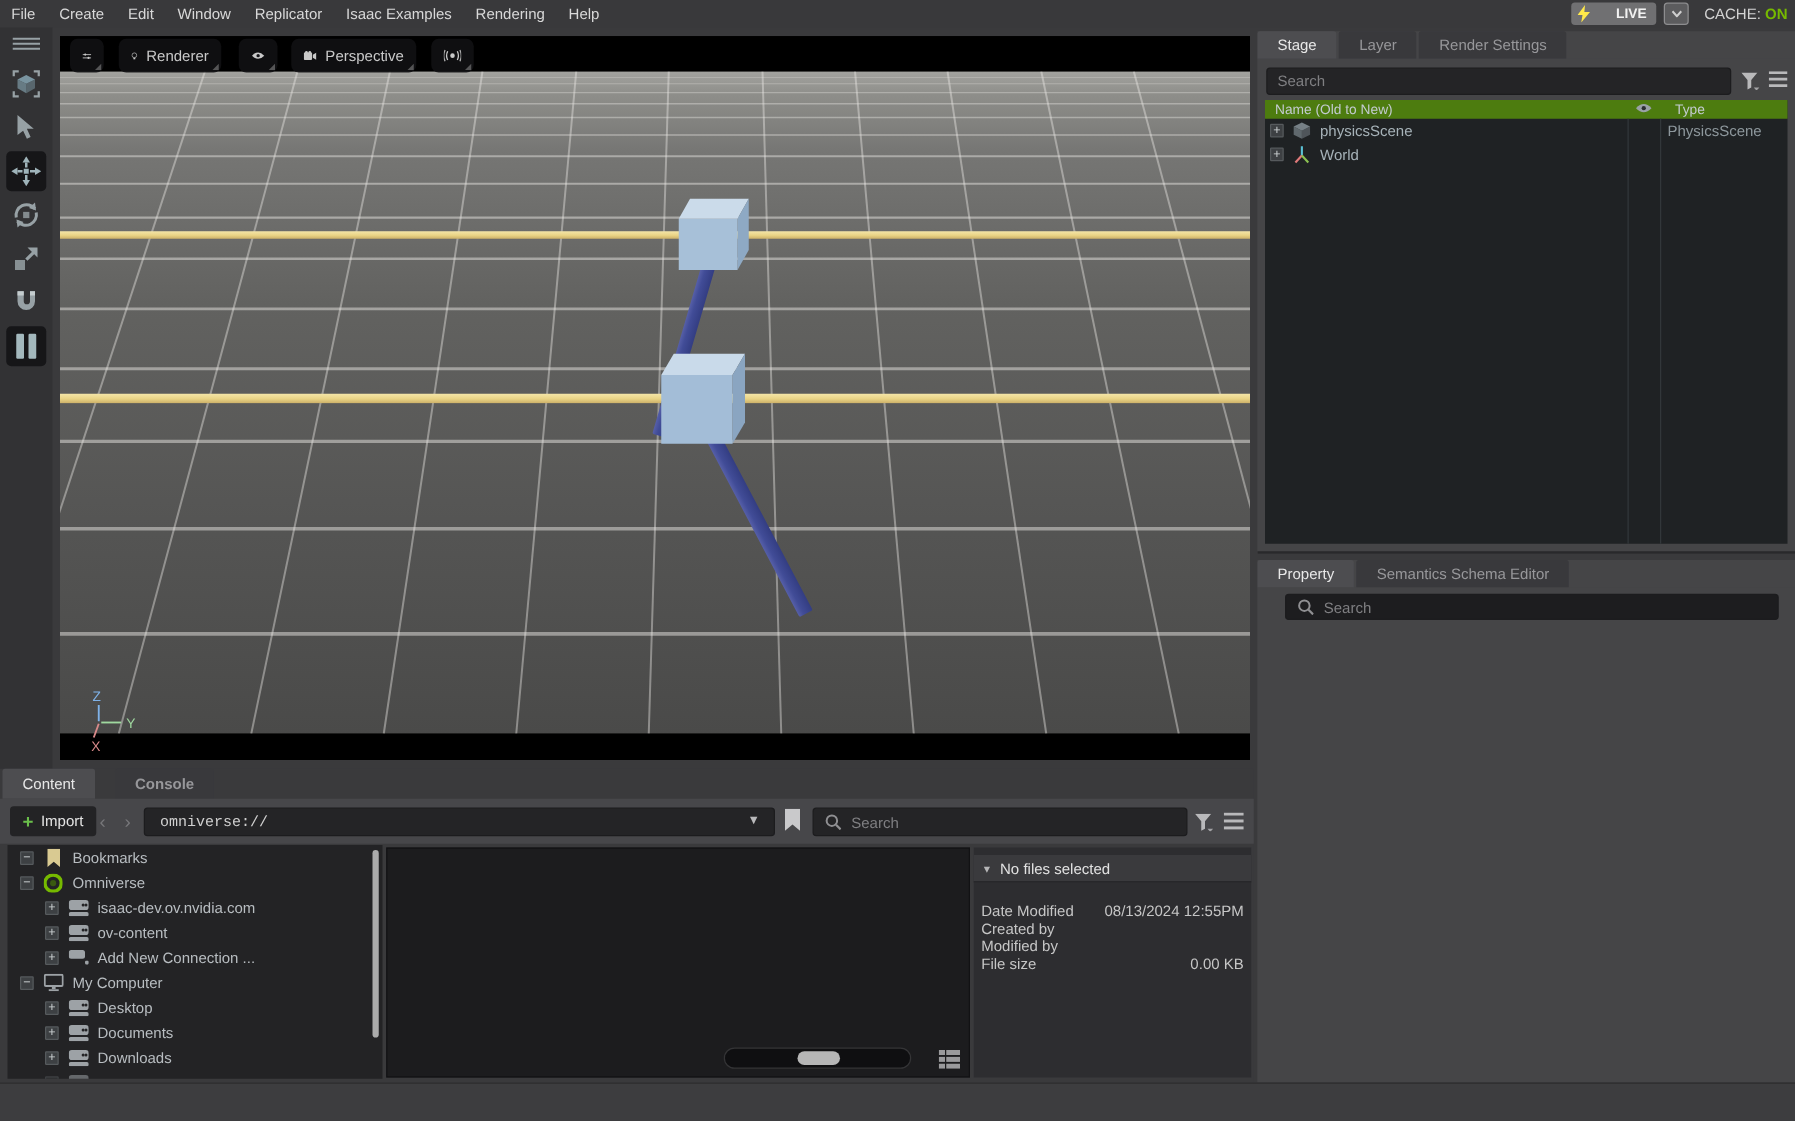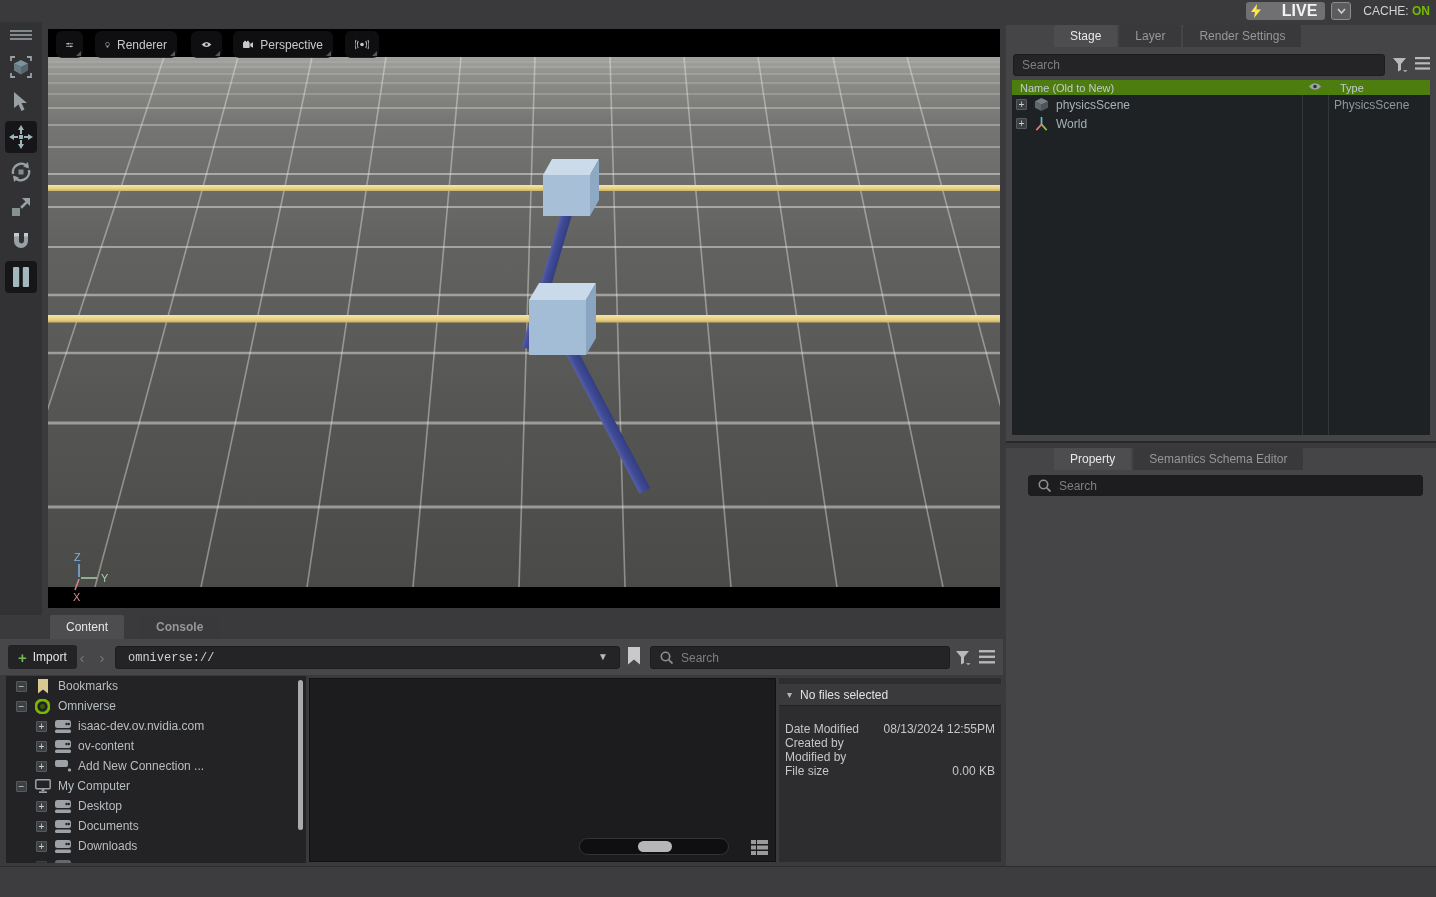--- a/index.html
+++ b/index.html
@@ -6,21 +6,21 @@
   html,body { background:#2e2e30; }
   .win { position:relative; width:1436px; height:897px; background:#3a3a3c;
          font-family:"Liberation Sans", sans-serif; overflow:hidden; color:#cfcfcf; }
 
   
   .menubar { position:absolute; left:0; top:0; width:1436px; height:22px;
              background:#39393b; display:flex; align-items:center; padding-left:9px; gap:19px; }
   .menu-item { font-size:12px; color:#d8d8d8; cursor:default; }
   .topright { position:absolute; right:6px; top:1px; height:20px; display:flex; align-items:center; gap:6px; }
   .live-btn { display:flex; align-items:center; gap:21px; background:#707072; border-radius:3px;
-              height:18px; padding:0 8px 0 5px; color:#f2f2f2; font-size:16px; font-weight:bold; }
+              height:18px; padding:0 8px 0 5px; color:#f2f2f2; font-size:11px; font-weight:bold; }
   .live-chevron { width:20px; height:18px; background:#5c5c5e; border:1px solid #8d8d8f;
                   border-radius:3px; display:flex; align-items:center; justify-content:center; color:#cfcfcf; }
   .cache { font-size:12px; color:#d2d2d2; margin-left:6px; }
   .cache b { color:#76b900; font-weight:bold; }
 
   
   .toolrail { position:absolute; left:0; top:22px; width:42px; height:844px; background:#323234;
               display:flex; flex-direction:column; align-items:center; padding-top:3px; }
   .tool { width:32px; height:32px; display:flex; align-items:center; justify-content:center;
           color:#97a1a5; margin-bottom:3px; border-radius:4px; position:relative; }
@@ -29,21 +29,21 @@
 
   
   .viewport { position:absolute; left:48px; top:29px; width:952px; height:579px; background:#000; }
   .vbtn { position:absolute; top:2px; height:27px; background:rgba(17,17,19,0.88); border-radius:6px;
           color:#c9c9c9; font-size:12px; display:flex; align-items:center; gap:7px; padding:0 10px; }
   .vbtn::after { content:""; position:absolute; right:2px; bottom:2px;
                  border-left:5px solid transparent; border-bottom:5px solid #8f8f8f; opacity:.55; }
 
   
   .panel { position:absolute; background:#454547; }
-  .tabstrip { display:flex; height:22px; gap:2px;margin-left:48px; }
+  .tabstrip { display:flex; height:22px; gap:2px; }
   .tab { height:22px; display:flex; align-items:center; padding:0 16px; font-size:12px;
          background:#39393c; color:#97979a; border-radius:2px 2px 0 0; white-space:nowrap; }
   .tab.active { background:#4d4d50; color:#e8e8e8; }
 
   .stage-body { position:absolute; left:0; top:22px; right:0; bottom:0; background:#454547;
                 border-bottom:2px solid #29292b; }
   .searchfield { position:absolute; background:#242426; border:1px solid #1c1c1e; border-radius:3px;
                  color:#cfcfcf; font-size:12px; padding:0 8px; outline:none;
                  font-family:"Liberation Sans", sans-serif; }
   .searchfield::placeholder { color:#7f7f82; }
@@ -97,20 +97,30 @@
 
   .statusbar { position:absolute; left:0; top:866px; width:1436px; height:31px; background:#3d3d3f;
                border-top:1px solid #2c2c2e; }
   svg { display:block; }
 </style>
 </head>
 <body>
 
 <div class="win">
 
+  <div class="menubar">
+    <span class="menu-item">File</span>
+    <span class="menu-item">Create</span>
+    <span class="menu-item">Edit</span>
+    <span class="menu-item">Window</span>
+    <span class="menu-item">Replicator</span>
+    <span class="menu-item">Isaac Examples</span>
+    <span class="menu-item">Rendering</span>
+    <span class="menu-item">Help</span>
+  </div>
   <div class="topright">
     <div class="live-btn">
       <span>
         <svg width="10" height="14" viewBox="0 0 10 14">
             <polygon points="6,0 0,8 4,8 3,14 10,5.5 5.5,5.5" fill="#ffe94a"></polygon>
           </svg>
       </span>
       <span>LIVE</span>
     </div>
     <div class="live-chevron">

